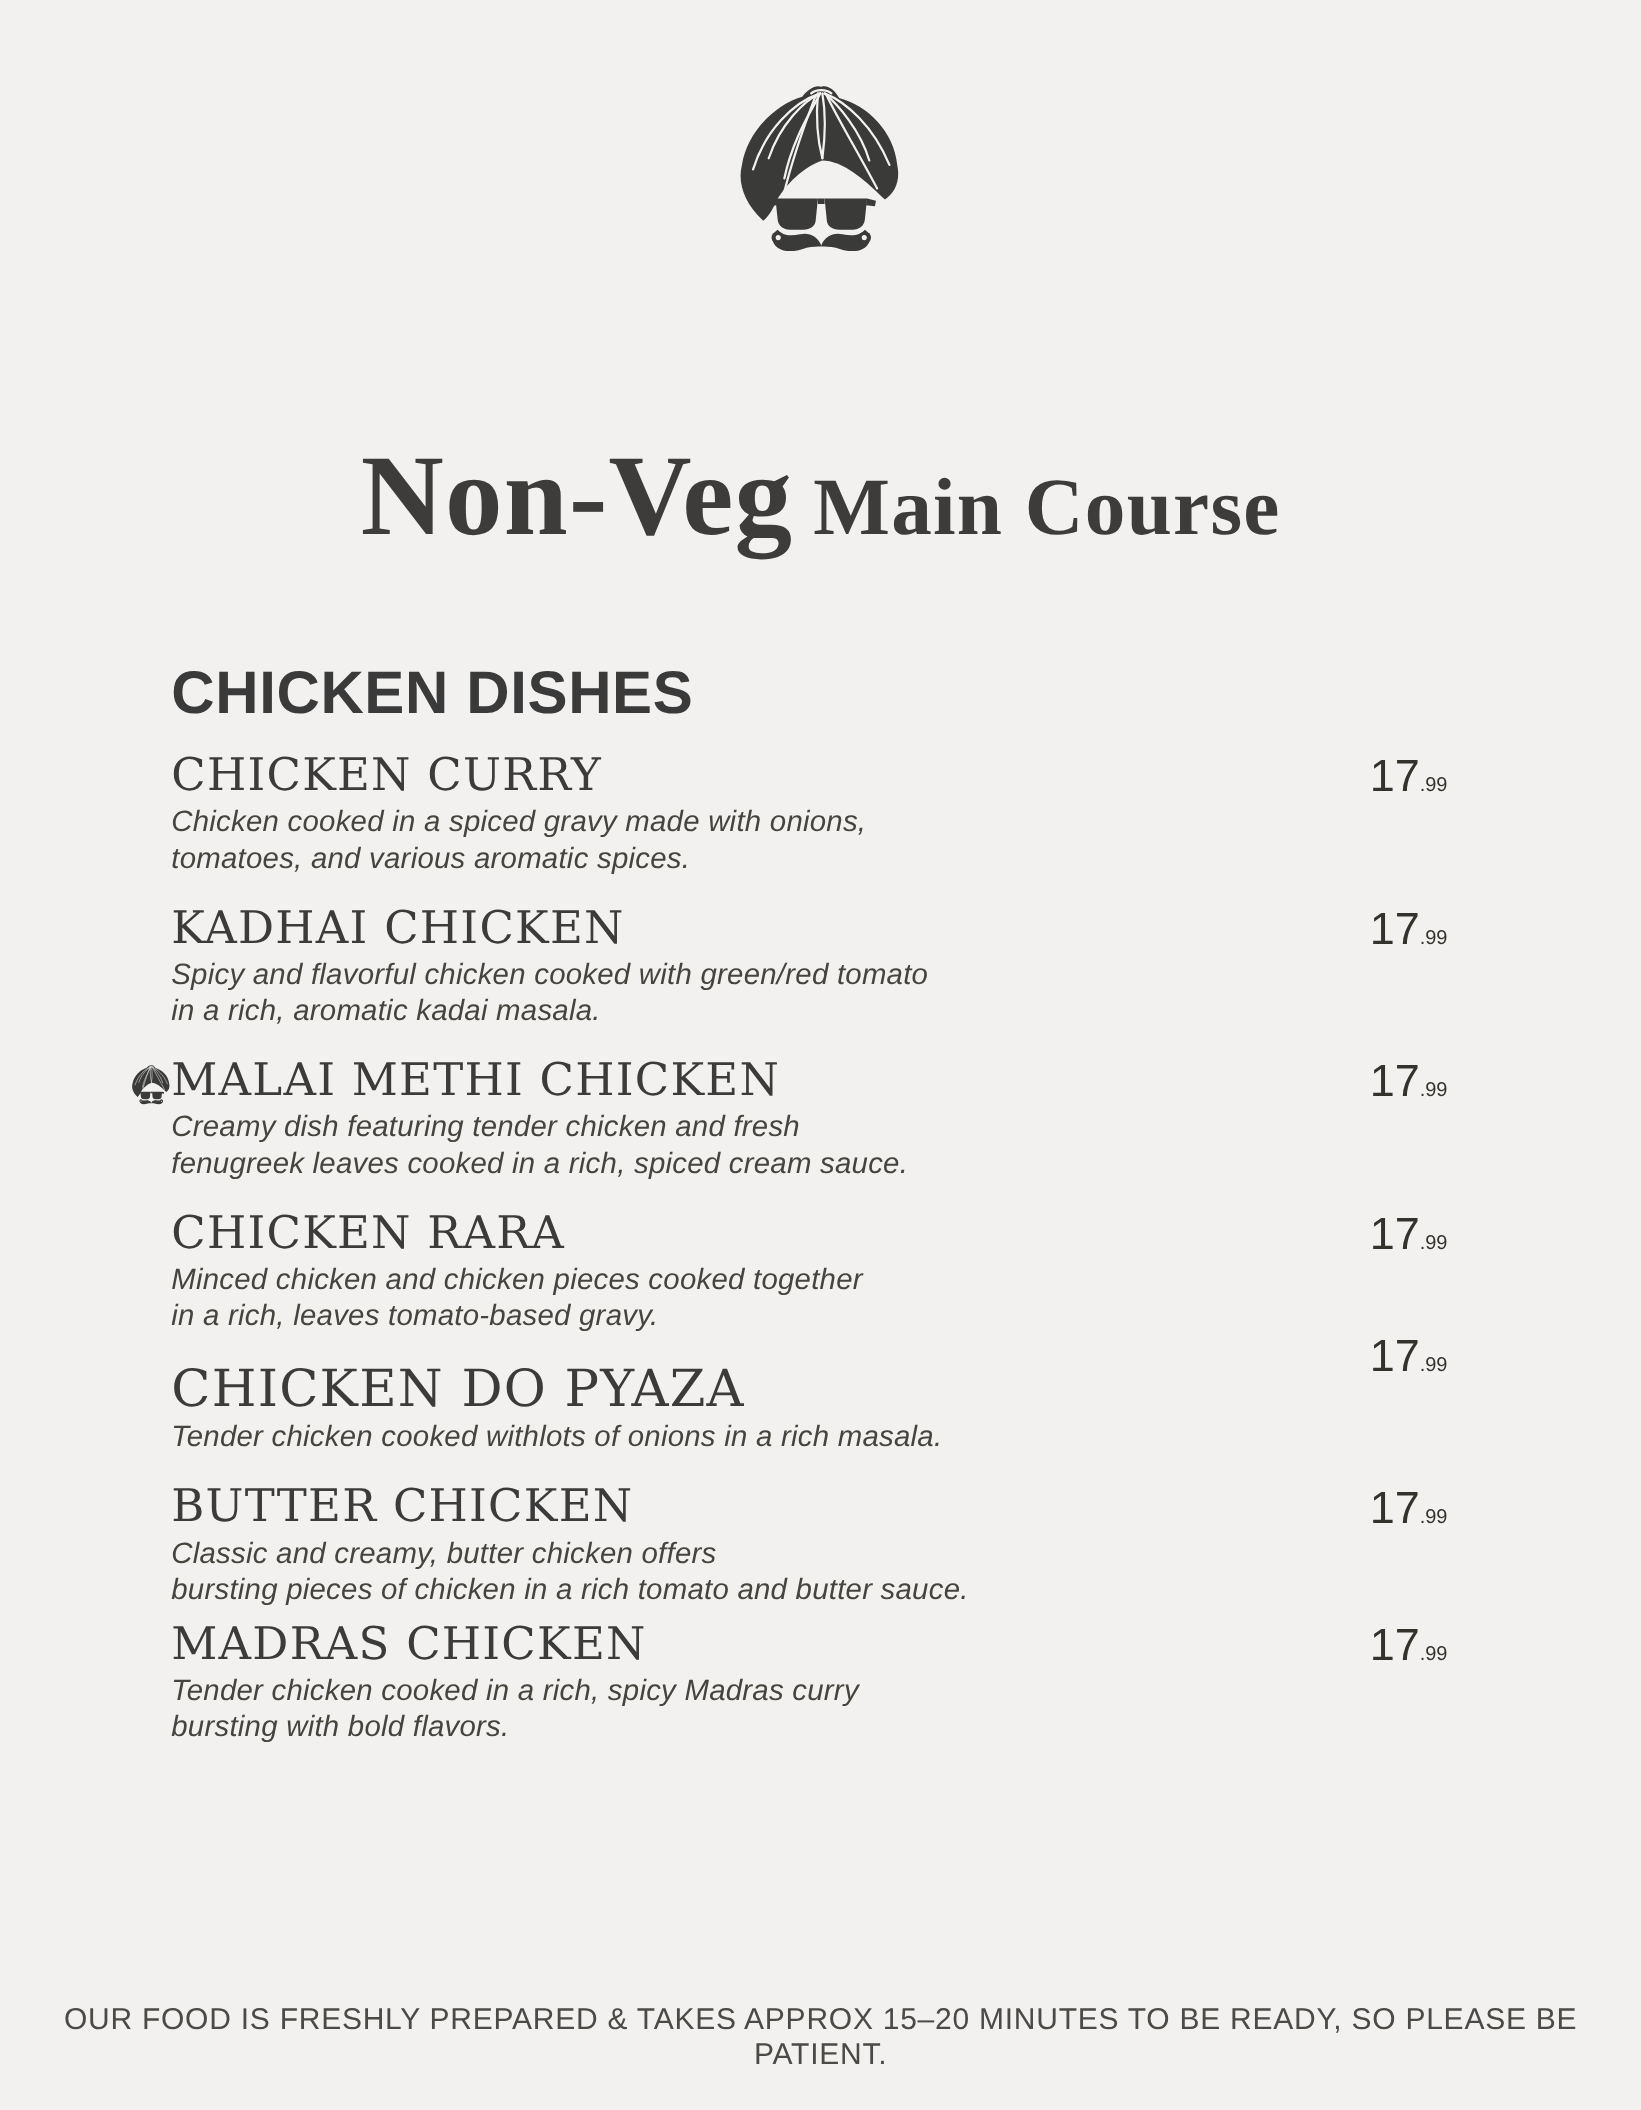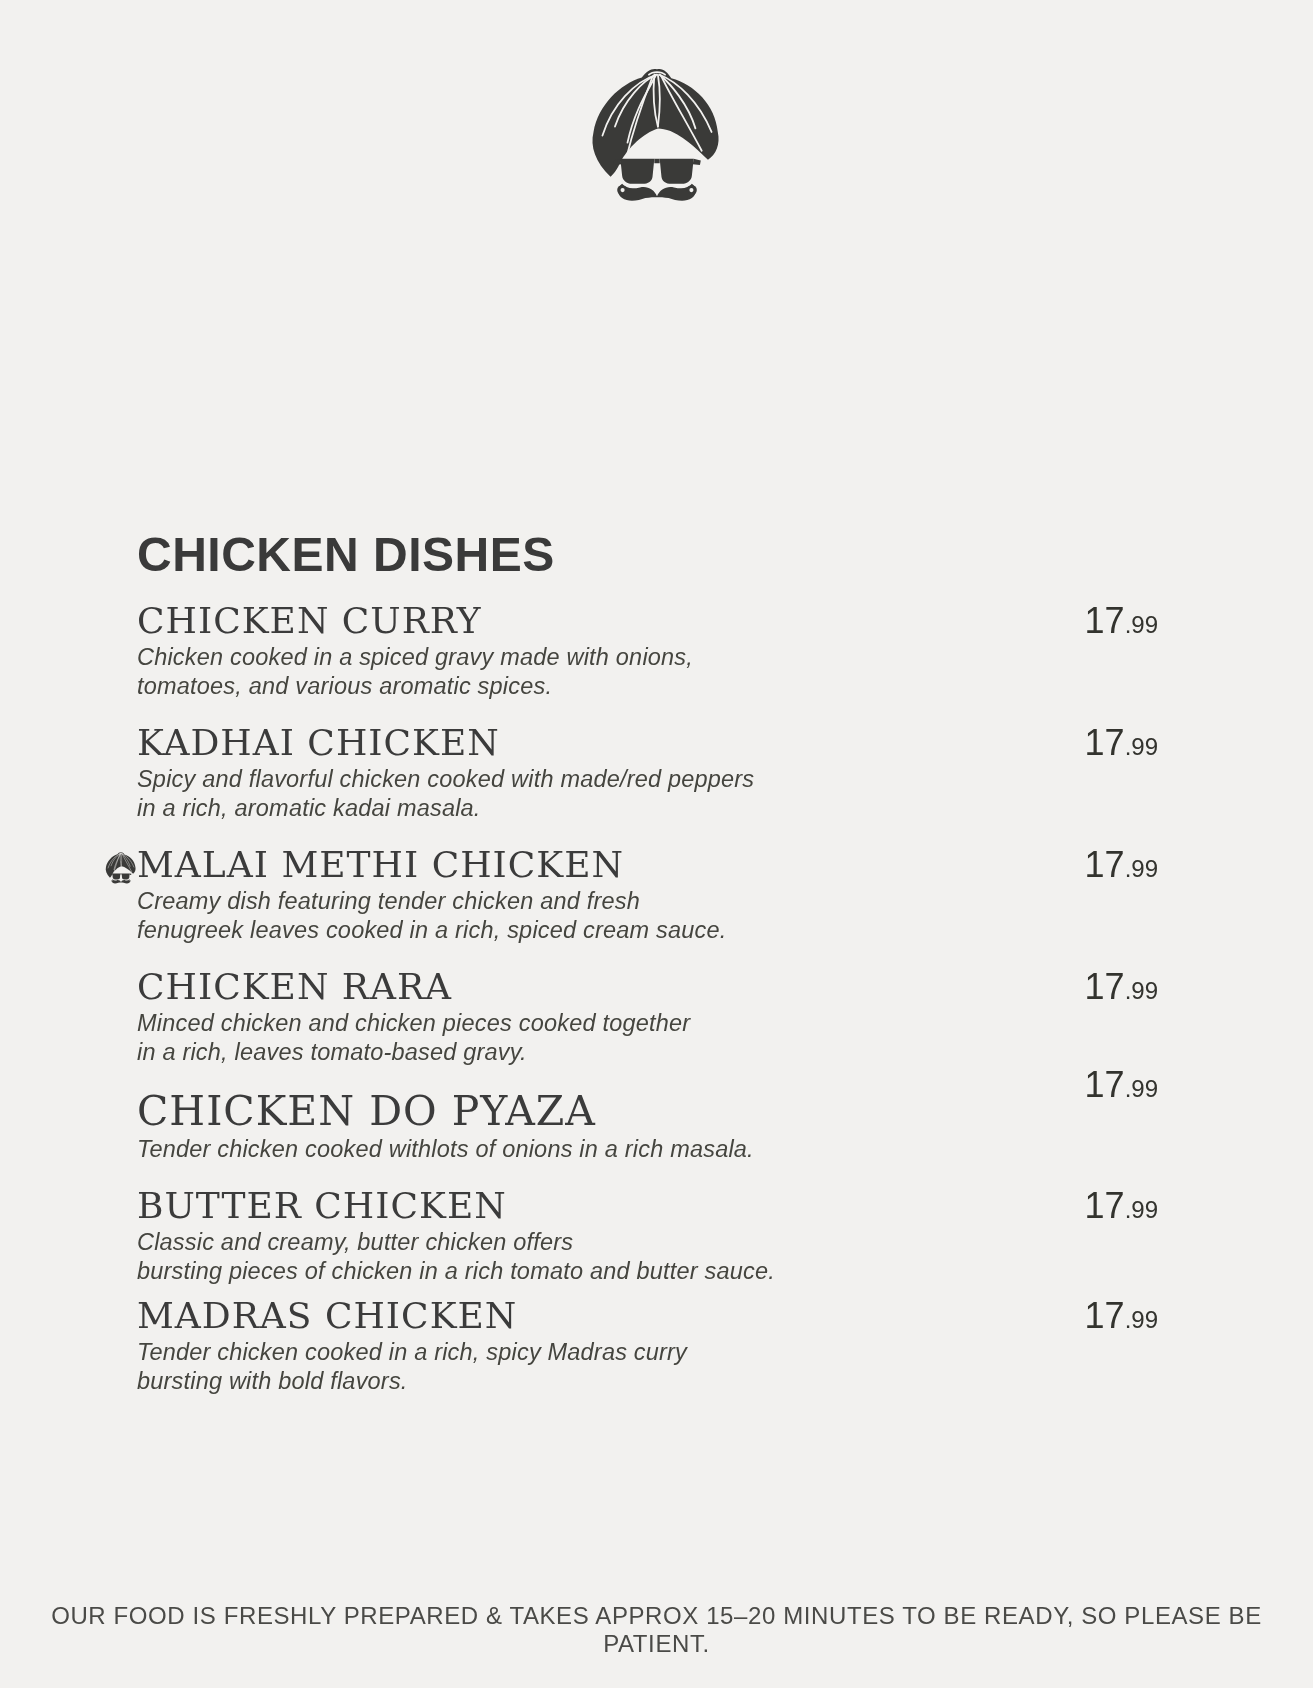--- a/index.html
+++ b/index.html
@@ -41,21 +41,21 @@
     position:relative;line-height:44px;height:44px;
   }
   .item-name{
     font-family:"DejaVu Serif","Liberation Serif",serif;
     font-size:36px;color:#3b3b3b;letter-spacing:1px;
   }
   .item--large .item-head{line-height:48px;height:48px;}
   .item--large .item-name{font-size:41px;}
   .price{white-space:nowrap;color:#33332e;}
   .price-whole{font-size:36px;}
-  .price-frac{font-size:24px;}
+  .price-frac{font-size:16px;}
   .price--raised{transform:translateY(-26px);}
   .item-desc{
     font-style:italic;font-size:23.5px;line-height:29px;
     color:#45453f;letter-spacing:0.2px;
   }
   .malai-badge{
     position:absolute;left:-34px;top:5px;width:36px;height:42px;
   }
   
   .footer{
@@ -114,39 +114,42 @@
     <circle cx="123.5" cy="141" r="2.3" fill="#f2f1ef"></circle>
   </symbol>
 </svg>
 
 <div class="page">
 
   <svg class="logo" viewBox="0 0 170 170">
     <use href="#turban-man"></use>
   </svg>
 
+  <div class="main-title">
+    <span class="title-primary">Non-Veg</span><span class="title-secondary">Main Course</span>
+  </div>
 
   <div class="menu">
     <h2 class="section-heading">CHICKEN DISHES</h2>
 
     <div class="item">
       <div class="item-head">
         <span class="item-name">CHICKEN CURRY</span>
         <span class="price"><span class="price-whole">17</span><span class="price-frac">.99</span></span>
       </div>
       <div class="item-desc">Chicken cooked in a spiced gravy made with onions,</div>
       <div class="item-desc">tomatoes, and various aromatic spices.</div>
     </div>
 
     <div class="item">
       <div class="item-head">
         <span class="item-name">KADHAI CHICKEN</span>
         <span class="price"><span class="price-whole">17</span><span class="price-frac">.99</span></span>
       </div>
-      <div class="item-desc">Spicy and flavorful chicken cooked with made/red peppers</div>
+      <div class="item-desc">Spicy and flavorful chicken cooked with green/red tomato</div>
       <div class="item-desc">in a rich, aromatic kadai masala.</div>
     </div>
 
     <div class="item">
       <div class="item-head">
         <svg class="malai-badge" viewBox="0 0 170 170">
             <use href="#turban-man"></use>
           </svg>
         <span class="item-name">MALAI METHI CHICKEN</span>
         <span class="price"><span class="price-whole">17</span><span class="price-frac">.99</span></span>

